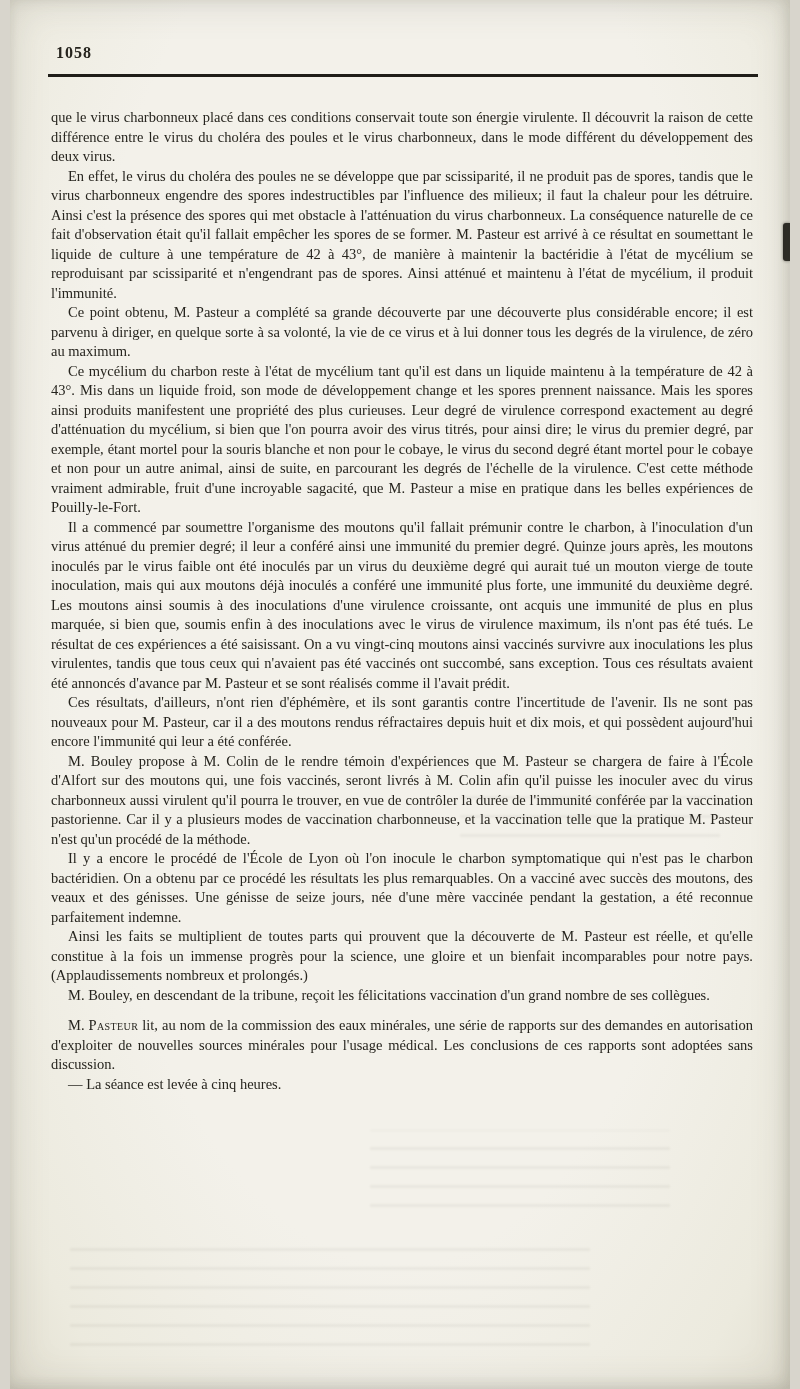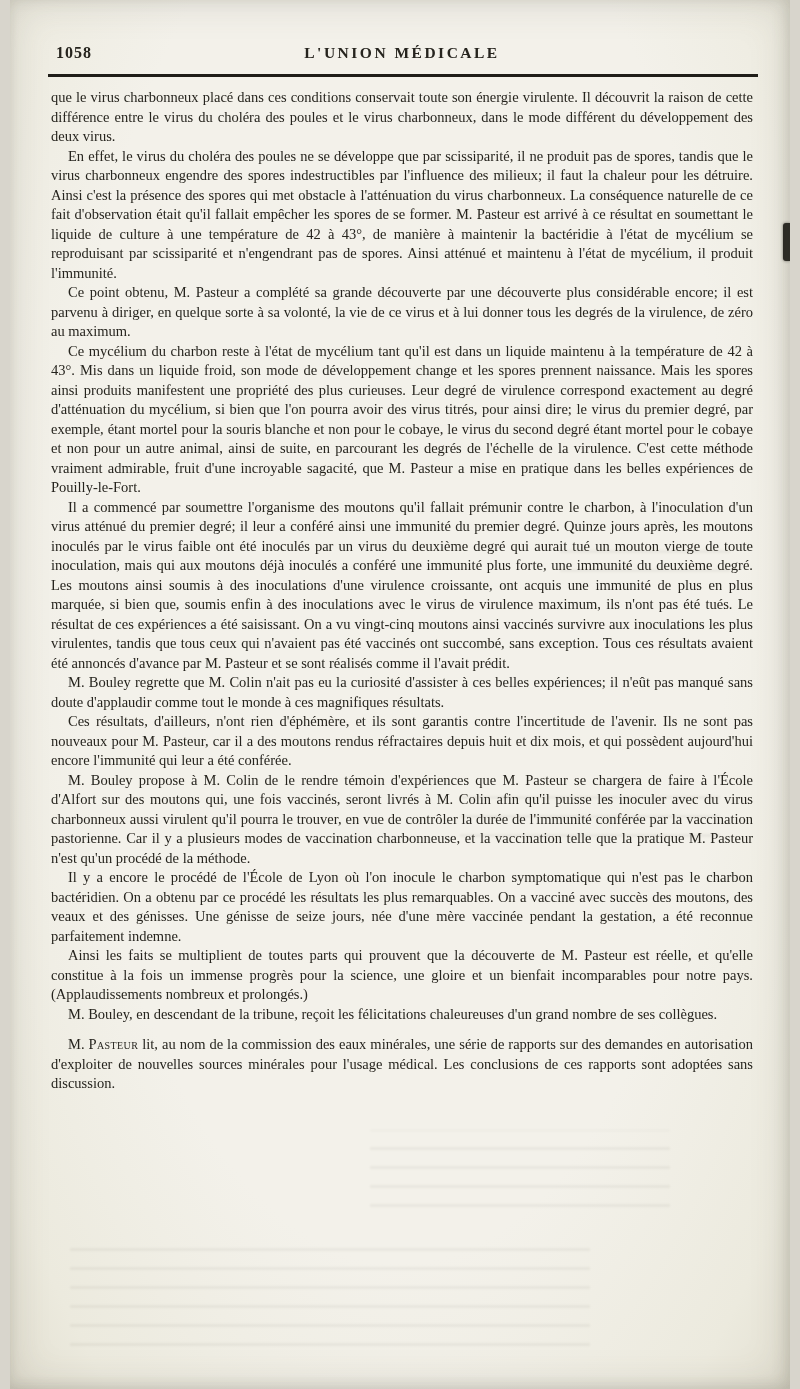--- a/index.html
+++ b/index.html
@@ -61,21 +61,21 @@
     left: 41px;
     right: 37px;
     text-align: justify;
     font-size: 14.5px;
     line-height: 19.5px;
   }
   .content p {
     margin: 0;
     text-indent: 17px;
   }
-  .content p.no-indent { text-indent: 0; }
+  .content p.no-indent { text-indent: 0; margin-top: 20px; }
   .content p.space-before { margin-top: 11px; }
   .i { }
   .sc { font-variant: small-caps; letter-spacing: 0.4px; }
 
   
   .artifact-right {
     position: absolute;
     right: 0;
     top: 223px;
     width: 7px;
@@ -101,38 +101,37 @@
   .bleed-c { left: 60px;  bottom: 30px; width: 520px; height: 120px; }
   .bleed-d { right: 120px; top: 1130px; width: 300px; height: 90px; }
 </style>
 </head>
 <body>
 
 <div class="page">
 
   <div class="header">
     <span class="page-number">1058</span>
-    <span class="journal-title">L'UNION MÉDICALE</span>
   </div>
 
   <div class="rule"></div>
 
   <div class="content">
       <p class="no-indent"><span>que le virus charbonneux placé dans ces conditions conservait toute son énergie virulente. Il découvrit la raison de cette différence entre le virus du choléra des poules et le virus charbonneux, dans le mode différent du développement des deux virus.</span></p>
       <p><span>En effet, le virus du choléra des poules ne se développe que par scissiparité, il ne produit pas de spores, tandis que le virus charbonneux engendre des spores indestructibles par l'influence des milieux; il faut la chaleur pour les détruire. Ainsi c'est la présence des spores qui met obstacle à l'atténuation du virus charbonneux. La conséquence naturelle de ce fait d'observation était qu'il fallait empêcher les spores de se former. M. Pasteur est arrivé à ce résultat en soumettant le liquide de culture à une température de 42 à 43°, de manière à maintenir la bactéridie à l'état de mycélium se reproduisant par scissiparité et n'engendrant pas de spores. Ainsi atténué et maintenu à l'état de mycélium, il produit l'immunité.</span></p>
       <p><span>Ce point obtenu, M. Pasteur a complété sa grande découverte par une découverte plus considérable encore; il est parvenu à diriger, en quelque sorte à sa volonté, la vie de ce virus et à lui donner tous les degrés de la virulence, de zéro au maximum.</span></p>
       <p><span>Ce mycélium du charbon reste à l'état de mycélium tant qu'il est dans un liquide maintenu à la température de 42 à 43°. Mis dans un liquide froid, son mode de développement change et les spores prennent naissance. Mais les spores ainsi produits manifestent une propriété des plus curieuses. Leur degré de virulence correspond exactement au degré d'atténuation du mycélium, si bien que l'on pourra avoir des virus titrés, pour ainsi dire; le virus du premier degré, par exemple, étant mortel pour la souris blanche et non pour le cobaye, le virus du second degré étant mortel pour le cobaye et non pour un autre animal, ainsi de suite, en parcourant les degrés de l'échelle de la virulence. C'est cette méthode vraiment admirable, fruit d'une incroyable sagacité, que M. Pasteur a mise en pratique dans les belles expériences de Pouilly-le-Fort.</span></p>
       <p><span>Il a commencé par soumettre l'organisme des moutons qu'il fallait prémunir contre le charbon, à l'inoculation d'un virus atténué du premier degré; il leur a conféré ainsi une immunité du premier degré. Quinze jours après, les moutons inoculés par le virus faible ont été inoculés par un virus du deuxième degré qui aurait tué un mouton vierge de toute inoculation, mais qui aux moutons déjà inoculés a conféré une immunité plus forte, une immunité du deuxième degré. Les moutons ainsi soumis à des inoculations d'une virulence croissante, ont acquis une immunité de plus en plus marquée, si bien que, soumis enfin à des inoculations avec le virus de virulence maximum, ils n'ont pas été tués. Le résultat de ces expériences a été saisissant. On a vu vingt-cinq moutons ainsi vaccinés survivre aux inoculations les plus virulentes, tandis que tous ceux qui n'avaient pas été vaccinés ont succombé, sans exception. Tous ces résultats avaient été annoncés d'avance par M. Pasteur et se sont réalisés comme il l'avait prédit.</span></p>
-      <p><span>M. Bouley regrette que M. Colin n'ait pas eu la curiosité d'assister à ces belles expériences; il n'eût pas manqué sans doute d'applaudir comme tout le monde à ces magnifiques résultats.</span></p>
       <p><span>Ces résultats, d'ailleurs, n'ont rien d'éphémère, et ils sont garantis contre l'incertitude de l'avenir. Ils ne sont pas nouveaux pour M. Pasteur, car il a des moutons rendus réfractaires depuis huit et dix mois, et qui possèdent aujourd'hui encore l'immunité qui leur a été conférée.</span></p>
       <p><span>M. Bouley propose à M. Colin de le rendre témoin d'expériences que M. Pasteur se chargera de faire à l'École d'Alfort sur des moutons qui, une fois vaccinés, seront livrés à M. Colin afin qu'il puisse les inoculer avec du virus charbonneux aussi virulent qu'il pourra le trouver, en vue de contrôler la durée de l'immunité conférée par la vaccination pastorienne. Car il y a plusieurs modes de vaccination charbonneuse, et la vaccination telle que la pratique M. Pasteur n'est qu'un procédé de la méthode.</span></p>
       <p><span>Il y a encore le procédé de l'École de Lyon où l'on inocule le charbon </span><span class="i">symptomatique</span><span> qui n'est pas le charbon </span><span class="i">bactéridien</span><span>. On a obtenu par ce procédé les résultats les plus remarquables. On a vacciné avec succès des moutons, des veaux et des génisses. Une génisse de seize jours, née d'une mère vaccinée pendant la gestation, a été reconnue parfaitement indemne.</span></p>
       <p><span>Ainsi les faits se multiplient de toutes parts qui prouvent que la découverte de M. Pasteur est réelle, et qu'elle constitue à la fois un immense progrès pour la science, une gloire et un bienfait incomparables pour notre pays. (Applaudissements nombreux et prolongés.)</span></p>
-      <p><span>M. Bouley, en descendant de la tribune, reçoit les félicitations chaleureuses d'un grand nombre de ses collègues.</span></p>
+      <p><span>M. Bouley, en descendant de la tribune, reçoit les félicitations vaccination d'un grand nombre de ses collègues.</span></p>
       <p class="space-before"><span>M. </span><span class="sc">Pasteur</span><span> lit, au nom de la commission des eaux minérales, une série de rapports sur des demandes en autorisation d'exploiter de nouvelles sources minérales pour l'usage médical. Les conclusions de ces rapports sont adoptées sans discussion.</span></p>
+      <p><span>— La séance est levée à cinq heures.</span></p>
     </div>
 
   <div class="artifact-right"></div>
   <div class="bleed bleed-a"></div>
   <div class="bleed bleed-b"></div>
   <div class="bleed bleed-c"></div>
   <div class="bleed bleed-d"></div>
 
 </div>
 

